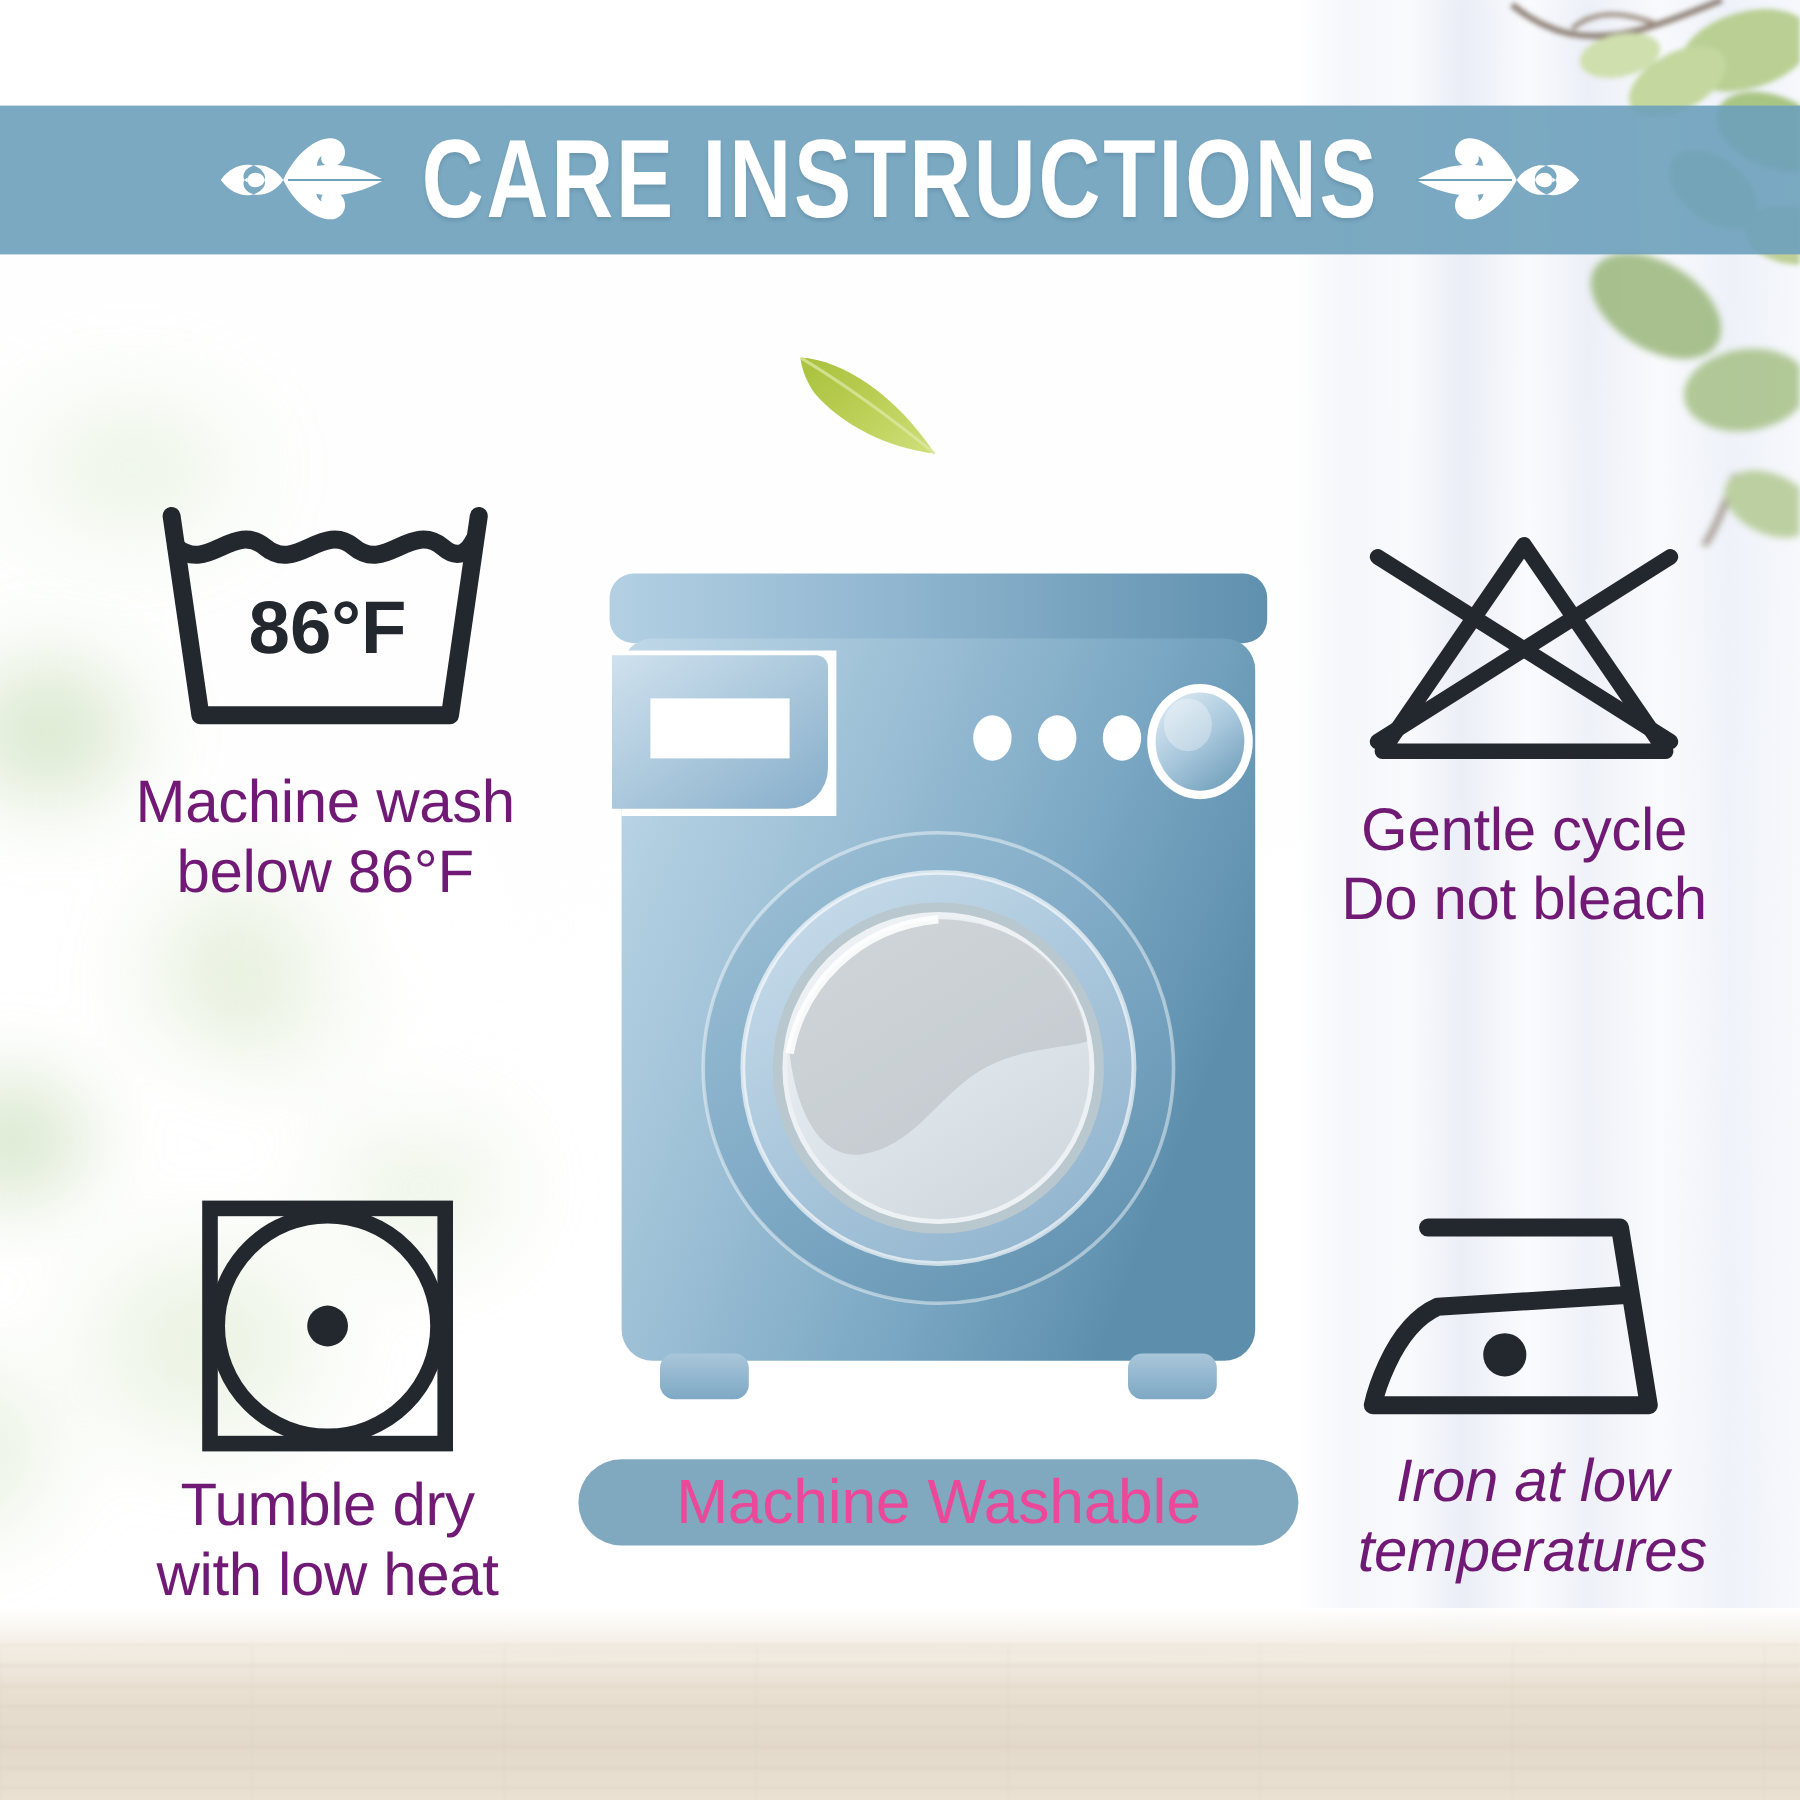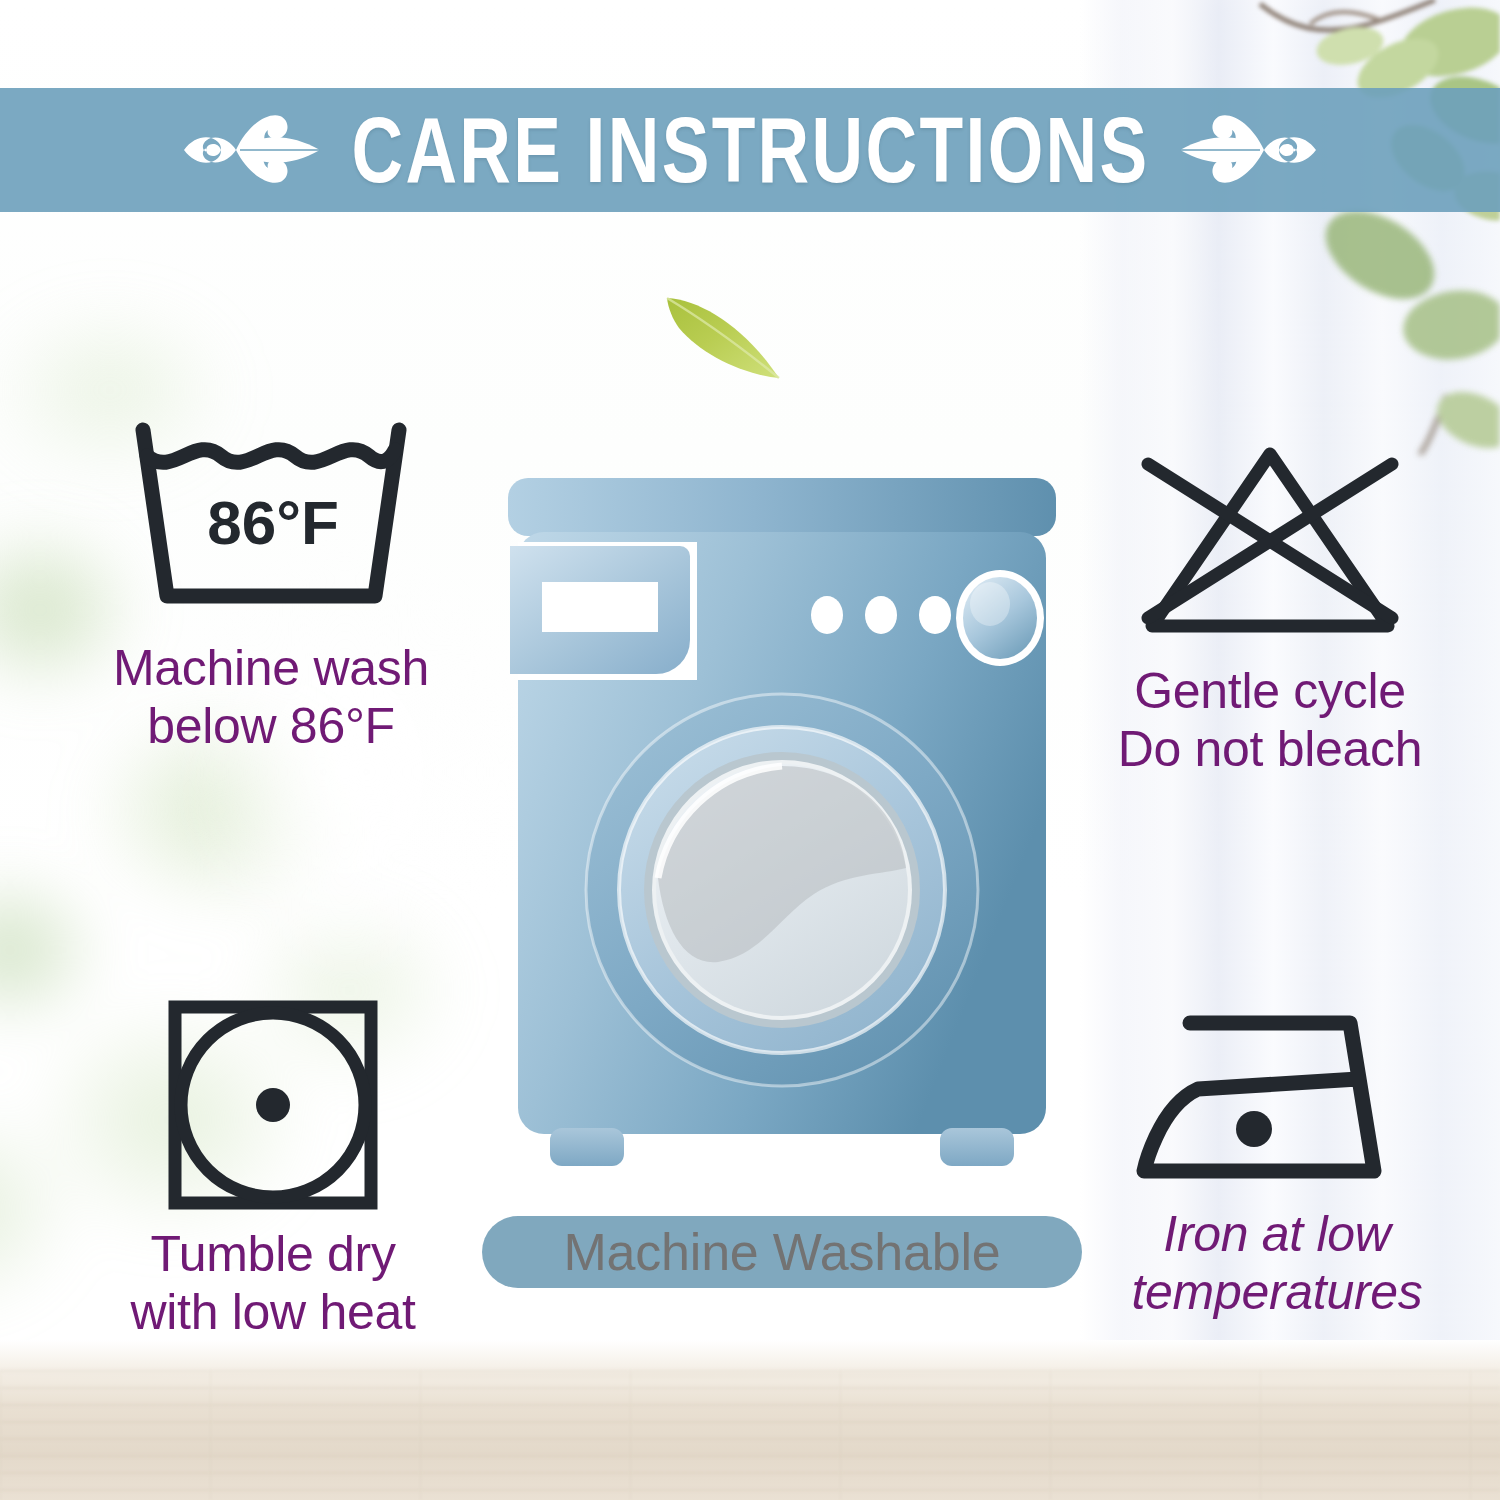--- a/index.html
+++ b/index.html
@@ -149,21 +149,21 @@
 
   
   .badge {
     position:absolute; left:482px; top:1216px;
     width:600px; height:72px;
     background:rgba(114,159,183,.90);
     border-radius:36px;
     display:flex; align-items:center; justify-content:center;
   }
   .badge-label {
-    color:#737373;
+    color:#ec4899;
     font-size:52px;
     line-height:1;
     letter-spacing:-0.2px;
     white-space:nowrap;
   }
 </style>
 </head>
 <body>
 
 <div id="stage">

